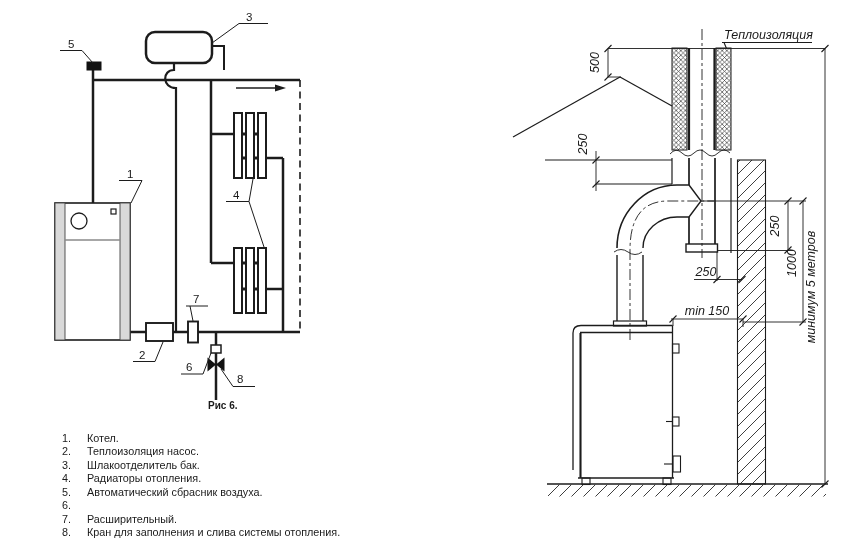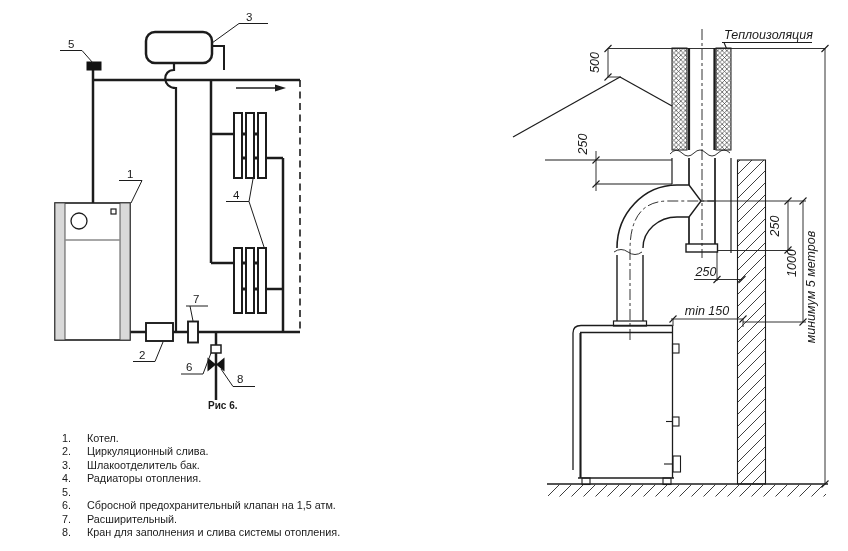--- a/index.html
+++ b/index.html
@@ -222,36 +222,36 @@
 
 <div class="caption">Рис 6.</div>
 
 <div class="legend">
   <div class="row">
         <span class="num">1.</span>
         <span>Котел.</span>
       </div>
   <div class="row">
         <span class="num">2.</span>
-        <span>Циркуляционный слива.</span>
+        <span>Теплоизоляция насос.</span>
       </div>
   <div class="row">
         <span class="num">3.</span>
         <span>Шлакоотделитель бак.</span>
       </div>
   <div class="row">
         <span class="num">4.</span>
         <span>Радиаторы отопления.</span>
       </div>
   <div class="row">
         <span class="num">5.</span>
+        <span>Автоматический сбрасник воздуха.</span>
       </div>
   <div class="row">
         <span class="num">6.</span>
-        <span>Сбросной предохранительный клапан на 1,5 атм.</span>
       </div>
   <div class="row">
         <span class="num">7.</span>
         <span>Расширительный.</span>
       </div>
   <div class="row">
         <span class="num">8.</span>
         <span>Кран для заполнения и слива системы отопления.</span>
       </div>
 </div>

